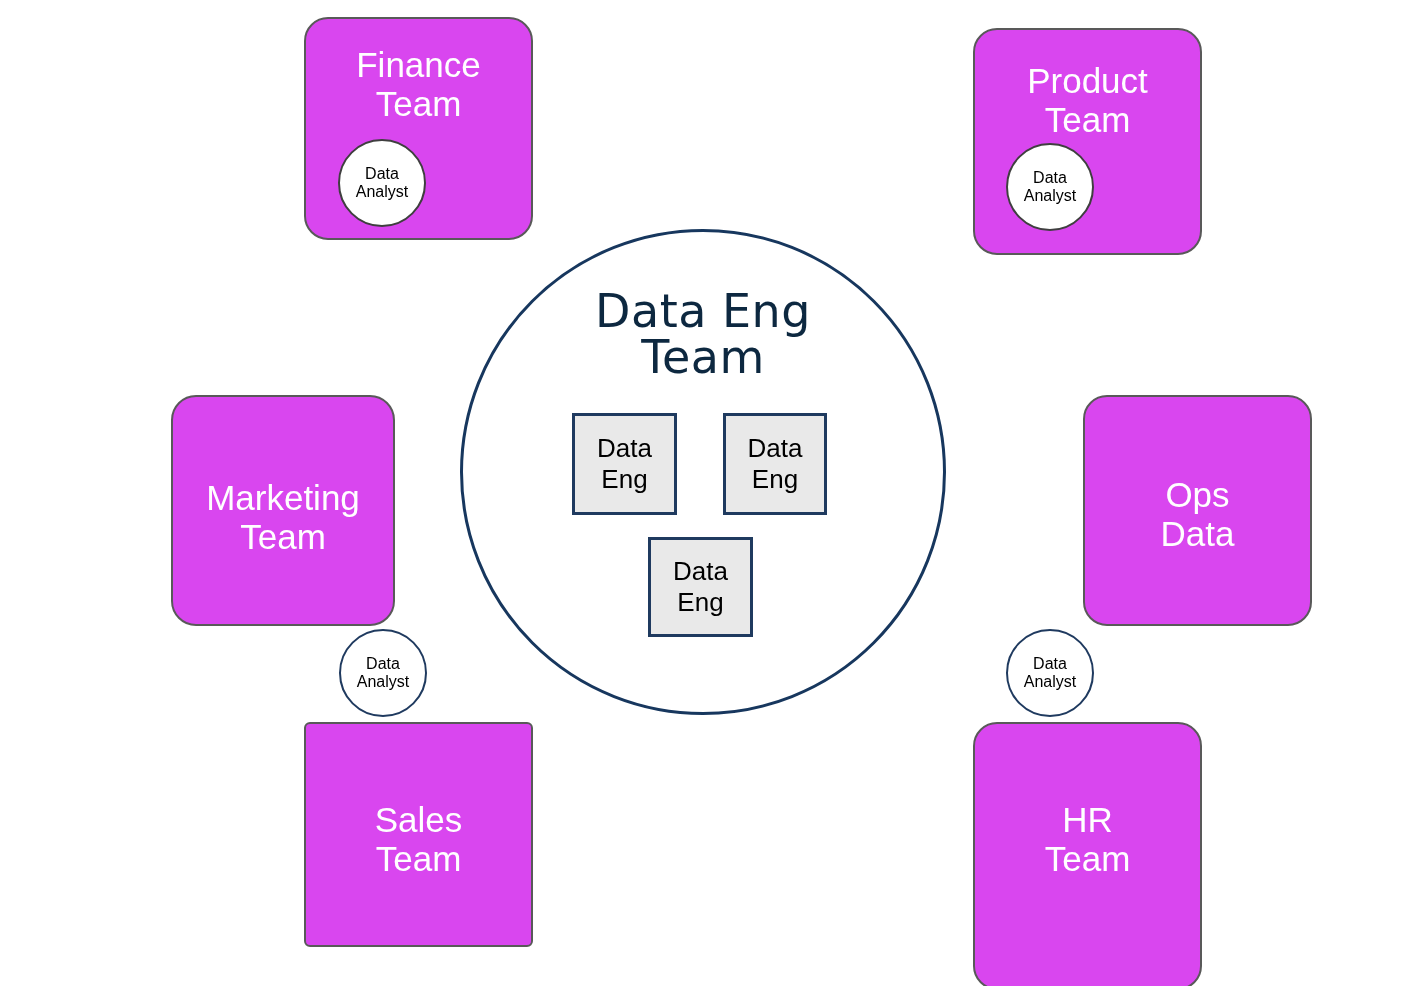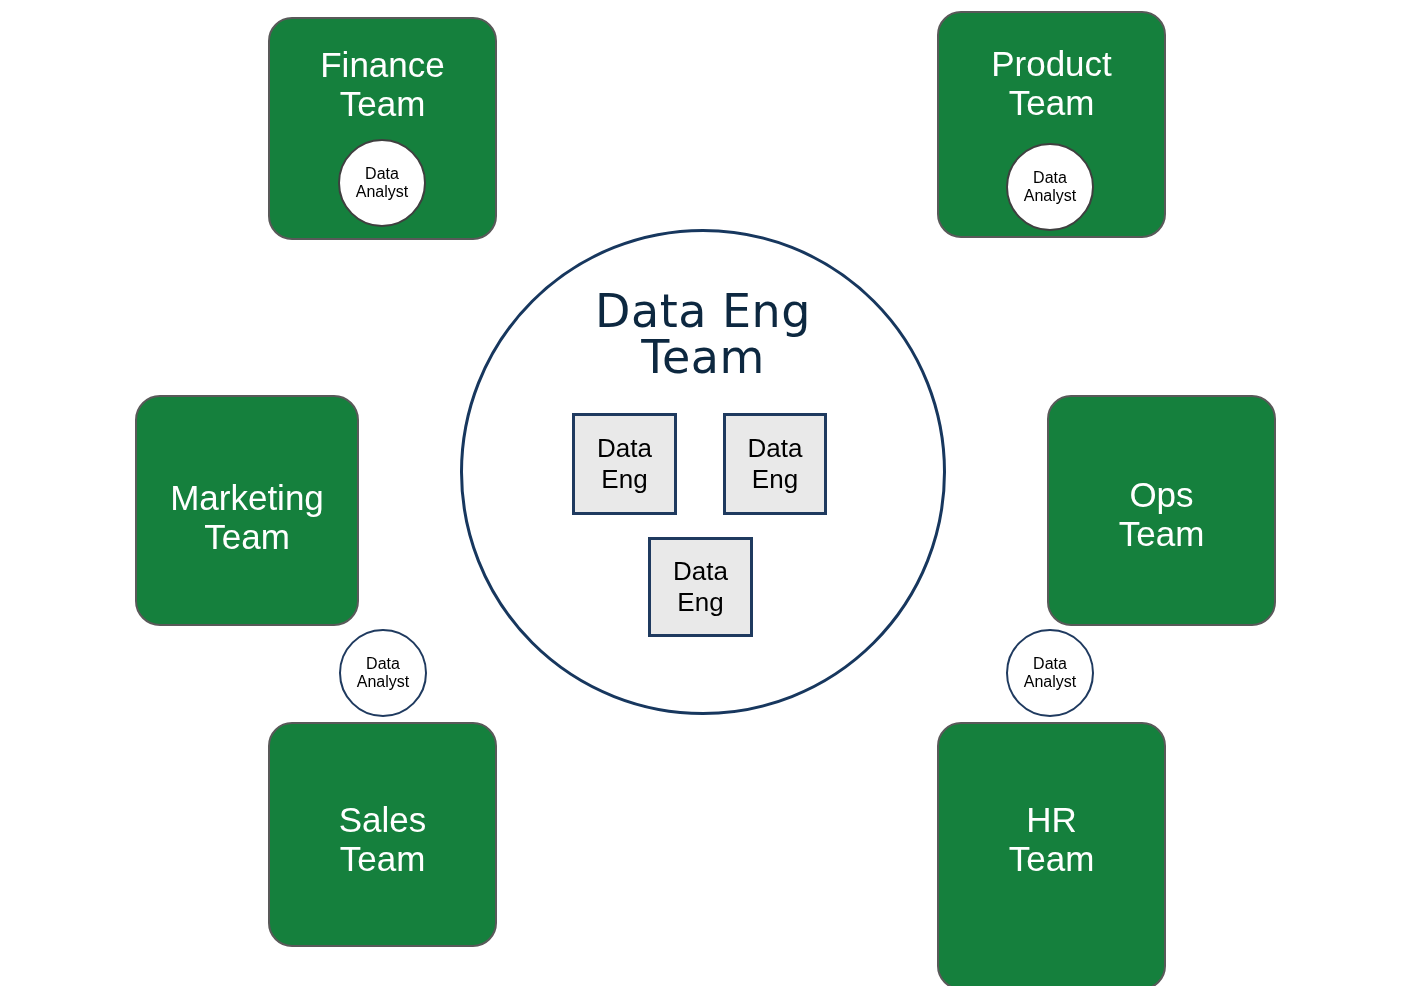--- a/index.html
+++ b/index.html
@@ -14,24 +14,25 @@
     position: relative;
     width: 1402px;
     height: 986px;
     background: #ffffff;
     overflow: hidden;
   }
 
   
   .team-box {
     position: absolute;
-    background: #15803d;
+    background: #d946ef;
     border: 2px solid #595959;
     border-radius: 24px;
     box-sizing: border-box;
+    margin-left: 36px;
   }
   .team-box-label {
     position: absolute;
     left: 0;
     right: 0;
     text-align: center;
     color: #ffffff;
     font-size: 35px;
     line-height: 1.12;
     font-family: "Liberation Sans", sans-serif;
@@ -131,50 +132,50 @@
 
   <div class="team-box" style="left:268px; top:17px; width:229px; height:223px;">
     <div class="team-box-label" style="top:26px;">Finance
 Team</div>
   </div>
   <div class="analyst analyst-inside" style="left:338px; top:139px;">
     <span class="analyst-label">Data
 Analyst</span>
   </div>
 
-  <div class="team-box" style="left:937px; top:11px; width:229px; height:227px;">
+  <div class="team-box" style="left:937px; top:28px; width:229px; height:227px;">
     <div class="team-box-label" style="top:31px;">Product
 Team</div>
   </div>
   <div class="analyst analyst-inside" style="left:1006px; top:143px;">
     <span class="analyst-label">Data
 Analyst</span>
   </div>
 
   <div class="team-box" style="left:135px; top:395px; width:224px; height:231px;border-radius:25px;">
     <div class="team-box-label" style="top:81px;">Marketing
 Team</div>
   </div>
 
   <div class="team-box" style="left:1047px; top:395px; width:229px; height:231px;">
     <div class="team-box-label" style="top:78px;">Ops
-Team</div>
+Data</div>
   </div>
 
   <div class="analyst analyst-free" style="left:339px; top:629px;">
     <span class="analyst-label">Data
 Analyst</span>
   </div>
 
   <div class="analyst analyst-free" style="left:1006px; top:629px;">
     <span class="analyst-label">Data
 Analyst</span>
   </div>
 
-  <div class="team-box" style="left:268px; top:722px; width:229px; height:225px;">
+  <div class="team-box" style="left:268px; top:722px; width:229px; height:225px;border-radius:6px;">
     <div class="team-box-label" style="top:76px;">Sales
 Team</div>
   </div>
 
   <div class="team-box" style="left:937px; top:722px; width:229px; height:268px;">
     <div class="team-box-label" style="top:76px;">HR
 Team</div>
   </div>
 
 </div>

